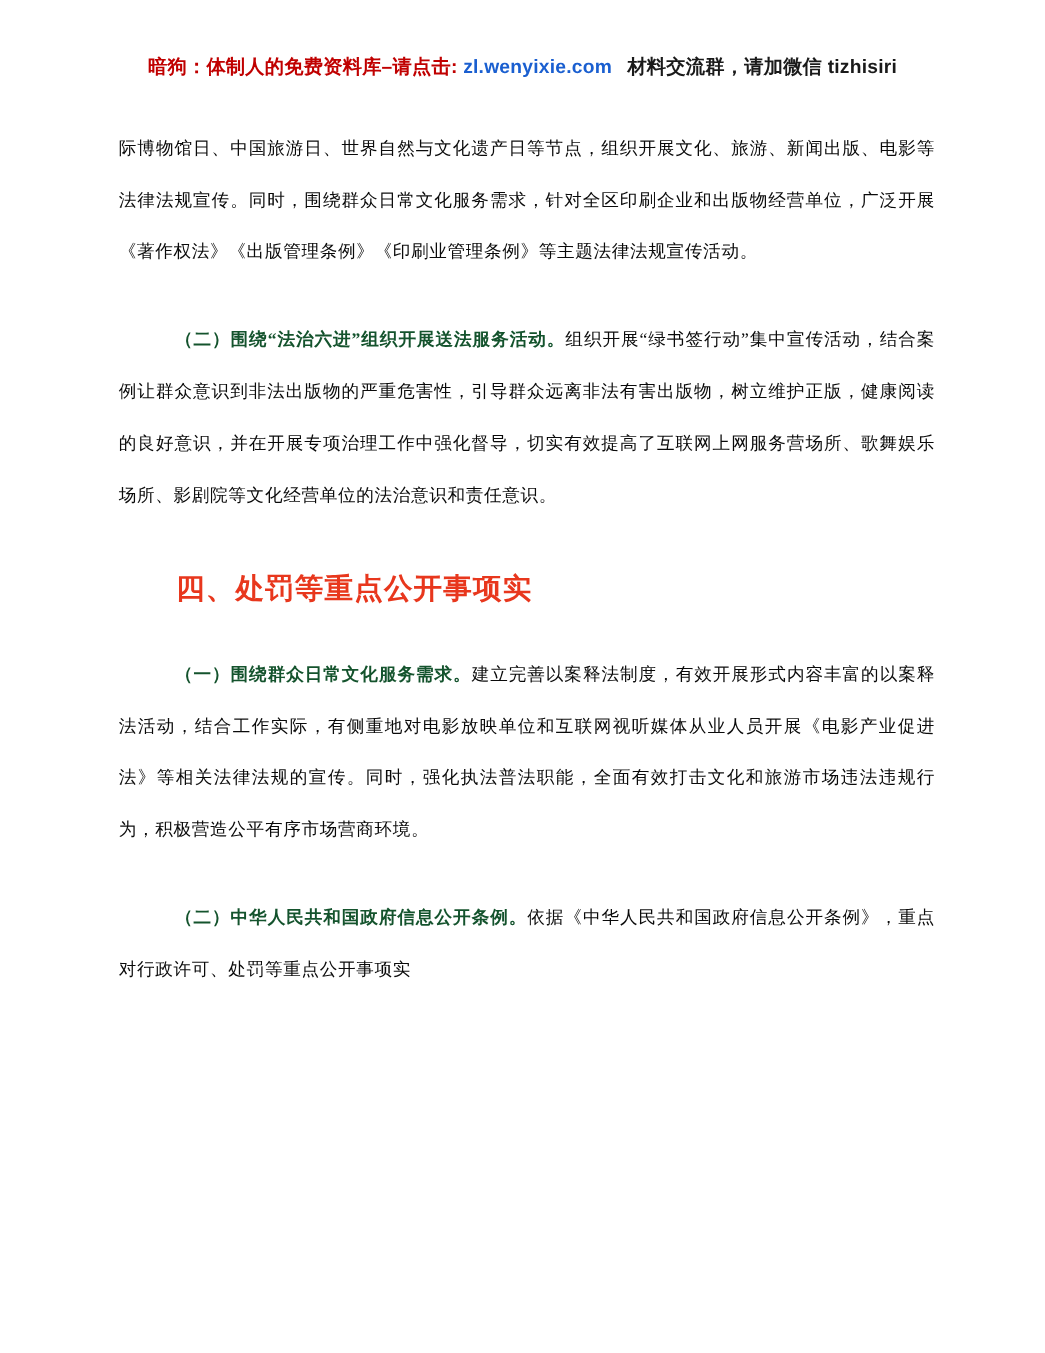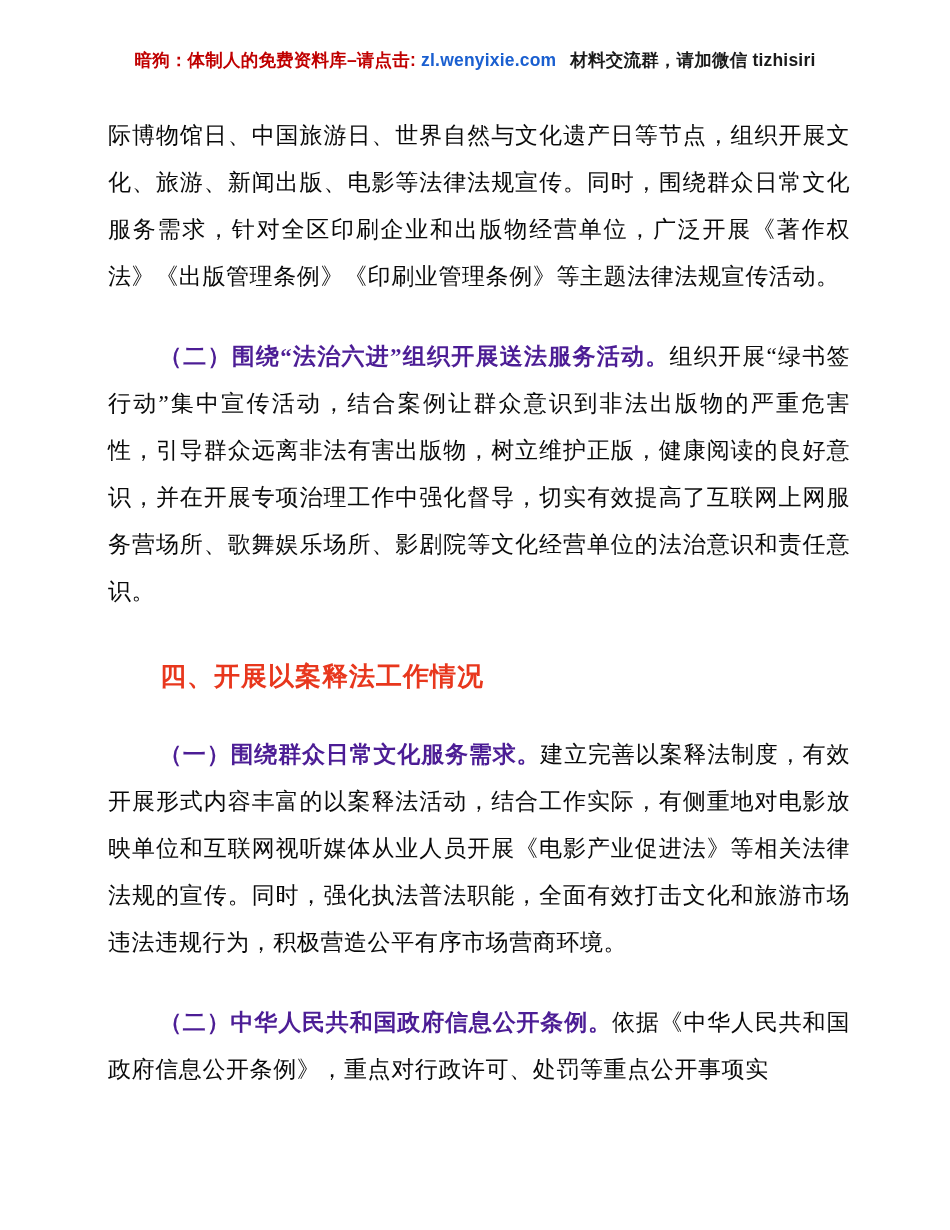--- a/index.html
+++ b/index.html
@@ -56,38 +56,38 @@
   
   .content {
     position: absolute;
     top: 112px;
     left: 108px;
     width: 742px;
   }
 
   p.para {
     margin: 0 0 0 0;
-    font-size: 23px;
+    font-size: 16px;
     line-height: 47px;
     text-align: justify;
     text-justify: inter-ideograph;
     letter-spacing: 0.6px;
     color: #0a0a0a;
   }
 
   p.indent {
     text-indent: 51px;
   }
 
   .gap-sm { height: 31px; }
   .gap-md { height: 33px; }
   .gap-lg { height: 37px; }
 
   .blue-lead {
-    color: #4c1d95;
+    color: #14532d;
     font-weight: bold;
   }
 
   h2.section-title {
     margin: 0;
     font-family: "Liberation Sans", "DejaVu Sans", sans-serif;
     font-size: 26px;
     line-height: 48px;
     font-weight: bold;
     color: #e8371d;
@@ -108,21 +108,21 @@
   <div class="content">
 
     <p class="para">际博物馆日、中国旅游日、世界自然与文化遗产日等节点，组织开展文化、旅游、新闻出版、电影等法律法规宣传。同时，围绕群众日常文化服务需求，针对全区印刷企业和出版物经营单位，广泛开展《著作权法》《出版管理条例》《印刷业管理条例》等主题法律法规宣传活动。</p>
 
     <div class="gap-md"></div>
 
     <p class="para indent"><span class="blue-lead">（二）围绕“法治六进”组织开展送法服务活动。</span><span>组织开展“绿书签行动”集中宣传活动，结合案例让群众意识到非法出版物的严重危害性，引导群众远离非法有害出版物，树立维护正版，健康阅读的良好意识，并在开展专项治理工作中强化督导，切实有效提高了互联网上网服务营场所、歌舞娱乐场所、影剧院等文化经营单位的法治意识和责任意识。</span></p>
 
     <div class="gap-lg"></div>
 
-    <h2 class="section-title">四、开展以案释法工作情况</h2>
+    <h2 class="section-title">四、处罚等重点公开事项实</h2>
 
     <div class="gap-sm"></div>
 
     <p class="para indent"><span class="blue-lead">（一）围绕群众日常文化服务需求。</span><span>建立完善以案释法制度，有效开展形式内容丰富的以案释法活动，结合工作实际，有侧重地对电影放映单位和互联网视听媒体从业人员开展《电影产业促进法》等相关法律法规的宣传。同时，强化执法普法职能，全面有效打击文化和旅游市场违法违规行为，积极营造公平有序市场营商环境。</span></p>
 
     <div class="gap-md"></div>
 
     <p class="para indent"><span class="blue-lead">（二）中华人民共和国政府信息公开条例。</span><span>依据《中华人民共和国政府信息公开条例》，重点对行政许可、处罚等重点公开事项实</span></p>
 
   </div>

